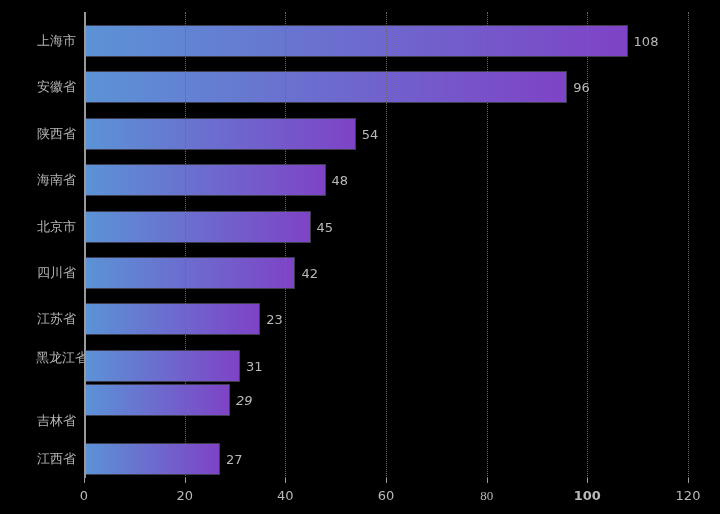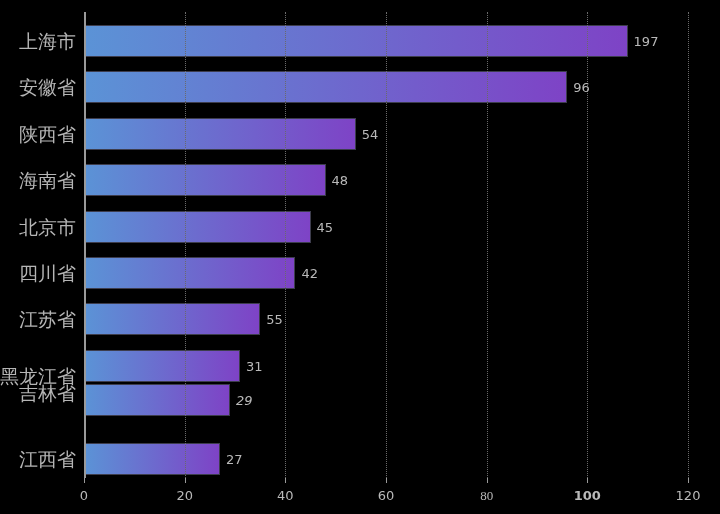--- a/index.html
+++ b/index.html
@@ -75,21 +75,21 @@
     font-size: 13px;
     white-space: nowrap;
     z-index: 5;
   }
   .cat-label-wrap {
     position: absolute;
     left: 0;
     width: 76px;
     text-align: right;
     color: #b5b5b5;
-    font-size: 19px;
+    font-size: 13px;
     white-space: nowrap;
     height: 32px;
     line-height: 32px;
   }
 
   
   .x-axis {
     position: absolute;
     left: 84px;
     top: 478px;
@@ -111,39 +111,39 @@
 <div id="chart-root">
 
   <div id="cat-labels">
       <div class="cat-label-wrap" style="top: 25px;">上海市</div>
       <div class="cat-label-wrap" style="top: 71.4px;">安徽省</div>
       <div class="cat-label-wrap" style="top: 117.8px;">陕西省</div>
       <div class="cat-label-wrap" style="top: 164.2px;">海南省</div>
       <div class="cat-label-wrap" style="top: 210.6px;">北京市</div>
       <div class="cat-label-wrap" style="top: 257px;">四川省</div>
       <div class="cat-label-wrap" style="top: 303.4px;">江苏省</div>
-      <div class="cat-label-wrap" style="top: 360px;">黑龙江省</div>
-      <div class="cat-label-wrap" style="top: 377px;">吉林省</div>
+      <div class="cat-label-wrap" style="top: 342px; margin-left: 12px;">黑龙江省</div>
+      <div class="cat-label-wrap" style="top: 405px;">吉林省</div>
       <div class="cat-label-wrap" style="top: 442.6px;">江西省</div>
     </div>
 
   <div class="plot-area">
     <div id="gridlines">
         <div class="gridline axis-zero" style="left: 0px;"></div>
         <div class="gridline" style="left: 100.667px;"></div>
         <div class="gridline" style="left: 201.333px;"></div>
         <div class="gridline" style="left: 302px;"></div>
         <div class="gridline" style="left: 402.667px;"></div>
         <div class="gridline" style="left: 503.333px;"></div>
         <div class="gridline" style="left: 604px;"></div>
       </div>
     <div id="bars">
         <div class="bar-row" style="top: 13px; width: 604px;">
           <div class="bar" title="上海市: 108" style="width: 543.6px;"></div>
-          <div class="bar-value" style="left: 549.6px;">197</div>
+          <div class="bar-value" style="left: 549.6px;">108</div>
         </div>
         <div class="bar-row" style="top: 59.4px; width: 604px;">
           <div class="bar" title="安徽省: 96" style="width: 483.2px;"></div>
           <div class="bar-value" style="left: 489.2px;">96</div>
         </div>
         <div class="bar-row" style="top: 105.8px; width: 604px;">
           <div class="bar" title="陕西省: 54" style="width: 271.8px;"></div>
           <div class="bar-value" style="left: 277.8px;">54</div>
         </div>
         <div class="bar-row" style="top: 152.2px; width: 604px;">
@@ -153,21 +153,21 @@
         <div class="bar-row" style="top: 198.6px; width: 604px;">
           <div class="bar" title="北京市: 45" style="width: 226.5px;"></div>
           <div class="bar-value" style="left: 232.5px;">45</div>
         </div>
         <div class="bar-row" style="top: 245px; width: 604px;">
           <div class="bar" title="四川省: 42" style="width: 211.4px;"></div>
           <div class="bar-value" style="left: 217.4px;">42</div>
         </div>
         <div class="bar-row" style="top: 291.4px; width: 604px;">
           <div class="bar" title="江苏省: 35" style="width: 176.167px;"></div>
-          <div class="bar-value" style="left: 182.167px;">55</div>
+          <div class="bar-value" style="left: 182.167px;">23</div>
         </div>
         <div class="bar-row" style="top: 337.8px; width: 604px;">
           <div class="bar" title="黑龙江省: 31" style="width: 156.033px;"></div>
           <div class="bar-value" style="left: 162.033px;">31</div>
         </div>
         <div class="bar-row" style="top: 372px; width: 604px; font-style: italic;">
           <div class="bar" title="吉林省: 29" style="width: 145.967px;"></div>
           <div class="bar-value" style="left: 151.967px;">29</div>
         </div>
         <div class="bar-row" style="top: 430.6px; width: 604px;">

